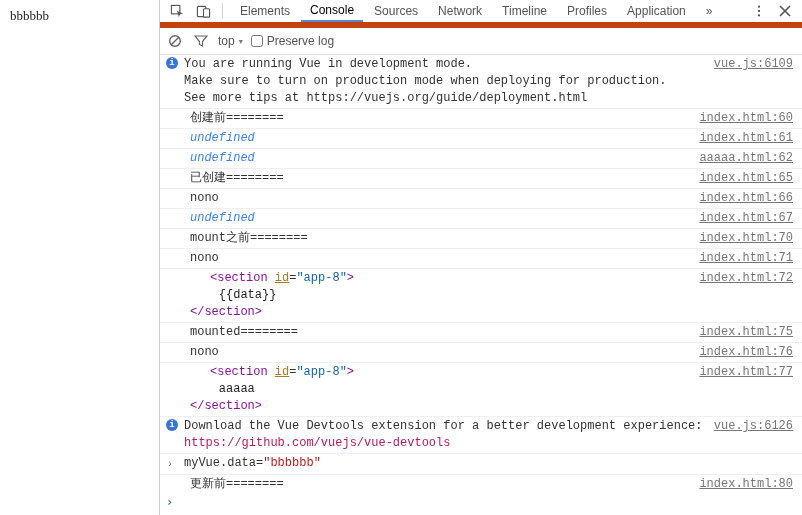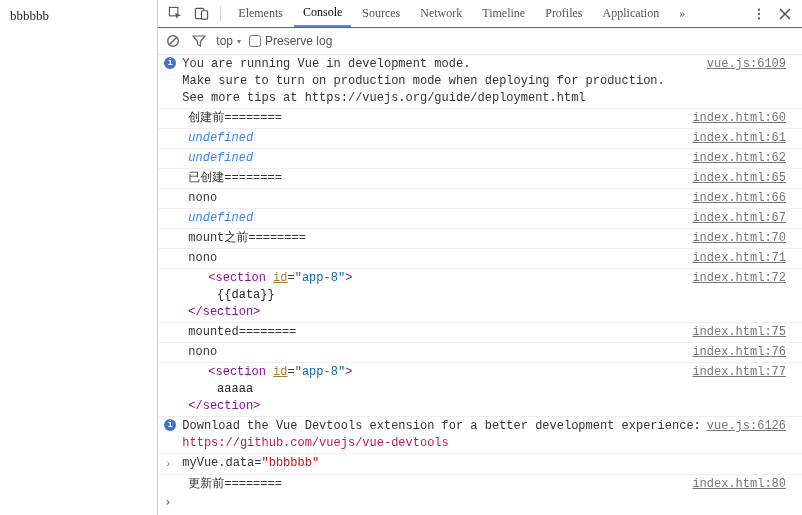--- a/index.html
+++ b/index.html
@@ -4,38 +4,38 @@
 <style>
   * { box-sizing: border-box; margin: 0; padding: 0; }
   html, body { width: 802px; height: 515px; font-family: "Segoe UI", Arial, sans-serif; font-size: 12px; color: #333; overflow: hidden; }
   body { display: flex; }
 
   .page-left { width: 159px; padding: 8px 10px; }
   .page-left .content { font-family: "Times New Roman", serif; font-size: 13px; color:#222; }
 
   .devtools { flex: 1; border-left: 1px solid #d0d0d0; display: flex; flex-direction: column; background: #fff; }
 
-  .toolbar1 { height: 28px; border-bottom: 1px solid #c2410c; display:flex; align-items:center; padding: 0 6px; gap: 4px; font-family: Liberation Serif, serif; }
+  .toolbar1 { height: 28px; border-bottom: 6px solid #c2410c; display:flex; align-items:center; padding: 0 6px; gap: 4px; }
   .tbicon { width: 22px; height: 22px; display:flex; align-items:center; justify-content:center; border-radius:2px; color:#555; }
   .tbsep { width:1px; height:16px; background:#d6d6d6; margin: 0 4px; }
   .tabbar { display:flex; align-items:center; gap: 2px; height: 100%; }
   .tab { padding: 0 9px; height: 100%; display:flex; align-items:center; color:#555; cursor:default; }
   .tab.active { color:#000000; border-bottom: 2px solid #5788d6; }
   .spacer { flex:1; }
 
   .toolbar2 { height: 27px; border-bottom: 1px solid #e1e1e1; display:flex; align-items:center; padding: 0 6px; gap:8px; color:#555; }
   .toolbar2 .dd { display:flex; align-items:center; gap:4px; }
   .toolbar2 .tri { font-size:8px; color:#777; }
   .toolbar2 input[type=checkbox]{ width:12px; height:12px; }
 
   .loglist { flex:1; overflow:auto; font-family: Menlo, Consolas, "Courier New", monospace; font-size: 12px; line-height: 17px; }
   .row { display:flex; align-items:flex-start; border-bottom: 1px solid #efefef; padding: 1px 0; }
   .gut { width: 24px; flex-shrink:0; display:flex; justify-content:center; padding-top:1px; }
   .msg { flex:1; padding-right: 6px; white-space: pre; }
-  .src { padding-right: 16px; color:#777; text-decoration: underline; cursor:pointer; white-space: nowrap; }
+  .src { padding-right: 9px; color:#777; text-decoration: underline; cursor:pointer; white-space: nowrap; }
   .row.info .gut .ico-info { width:12px; height:12px; border-radius:50%; background:#3874d6; color:#fff; font-size:9px; font-weight:bold; display:flex; align-items:center; justify-content:center; }
   .undef { color:#3b82f6; font-style: italic; }
   .str { color:#c41919; }
   .objtag { color:#8a1099; }
   .objattrn { color:#a87b2a;text-decoration:underline; }
   .objattrv { color:#1166b3; }
   .objtxt { color:#222; }
   .url { color:#be185d; }
   .expander { color:#767676; font-size:10px; display:inline-block; width:10px; }
   .sub { margin-left: 20px; }
@@ -130,21 +130,21 @@
         <div class="src">index.html:60</div>
       </div>
       <div class="row ">
         <div class="gut"></div>
         <div class="msg indent"><span class="undef">undefined</span></div>
         <div class="src">index.html:61</div>
       </div>
       <div class="row ">
         <div class="gut"></div>
         <div class="msg indent"><span class="undef">undefined</span></div>
-        <div class="src">index.html:62</div>
+        <div class="src">aaaaa.html:62</div>
       </div>
       <div class="row ">
         <div class="gut"></div>
         <div class="msg indent">已创建========</div>
         <div class="src">index.html:65</div>
       </div>
       <div class="row ">
         <div class="gut"></div>
         <div class="msg indent">nono</div>
         <div class="src">index.html:66</div>

